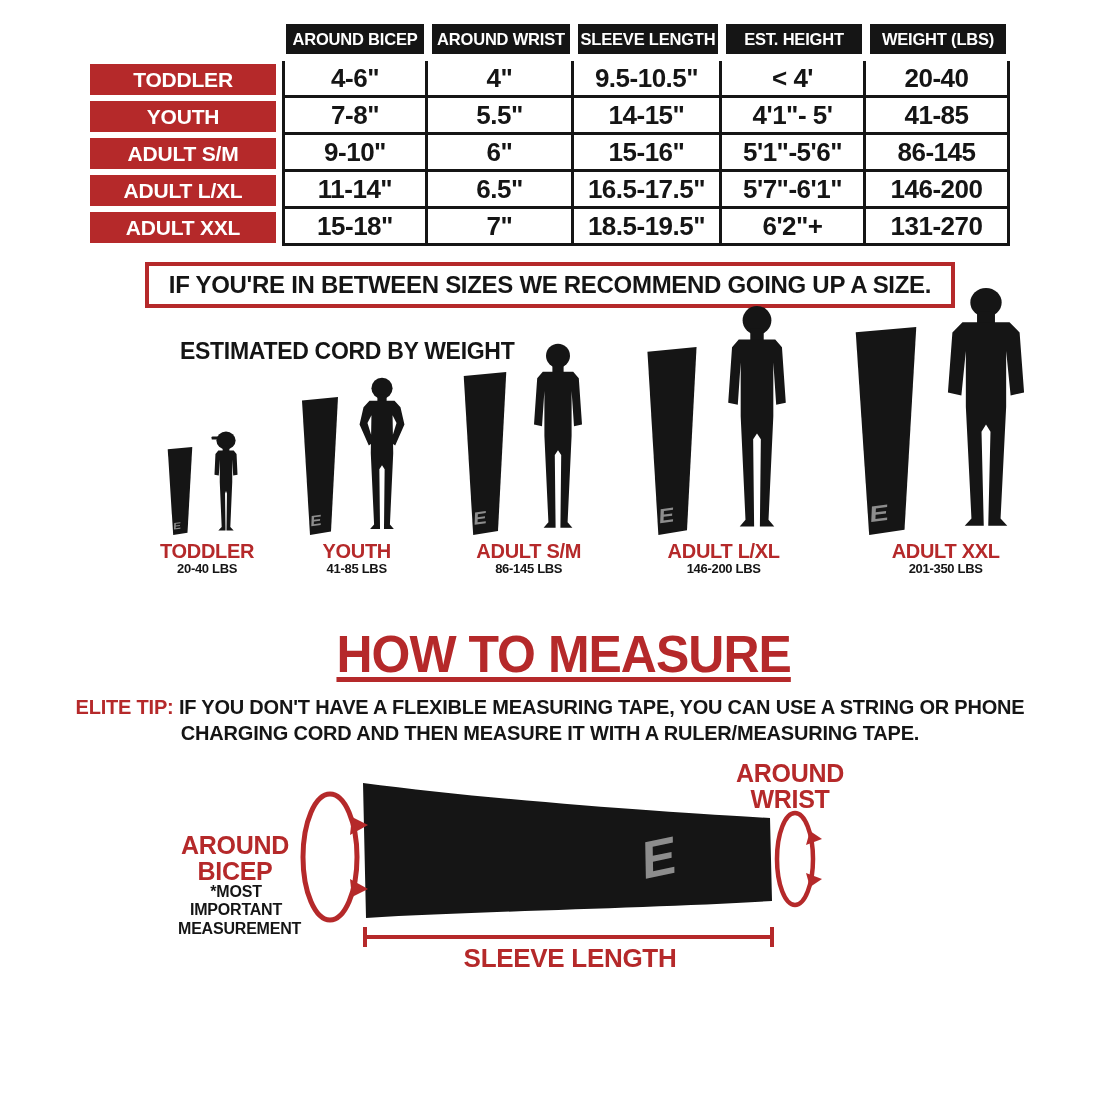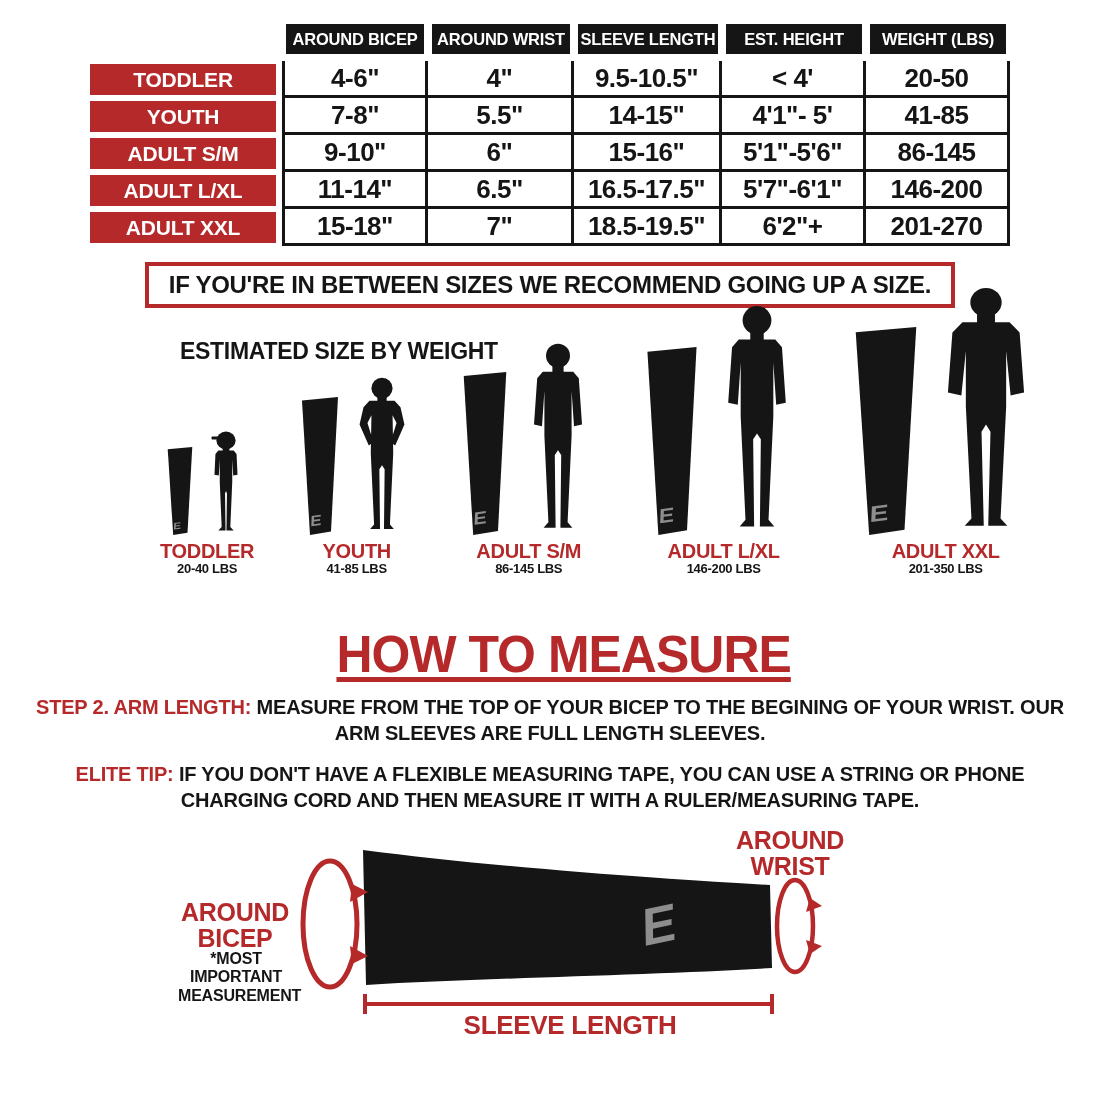--- a/index.html
+++ b/index.html
@@ -91,21 +91,21 @@
         <th class="head">WEIGHT (LBS)</th>
       </tr>
     </thead>
     <tbody>
       <tr>
         <th class="rowlabel">TODDLER</th>
         <td class="val first">4-6"</td>
         <td class="val">4"</td>
         <td class="val">9.5-10.5"</td>
         <td class="val">&lt; 4'</td>
-        <td class="val">20-50</td>
+        <td class="val">20-40</td>
       </tr>
       <tr>
         <th class="rowlabel">YOUTH</th>
         <td class="val first">7-8"</td>
         <td class="val">5.5"</td>
         <td class="val">14-15"</td>
         <td class="val">4'1"- 5'</td>
         <td class="val">41-85</td>
       </tr>
       <tr>
@@ -123,31 +123,31 @@
         <td class="val">16.5-17.5"</td>
         <td class="val">5'7"-6'1"</td>
         <td class="val">146-200</td>
       </tr>
       <tr>
         <th class="rowlabel">ADULT XXL</th>
         <td class="val first">15-18"</td>
         <td class="val">7"</td>
         <td class="val">18.5-19.5"</td>
         <td class="val">6'2"+</td>
-        <td class="val">201-270</td>
+        <td class="val">131-270</td>
       </tr>
     </tbody>
   </table>
 
   <div class="banner">
     <span>IF YOU'RE IN BETWEEN SIZES WE RECOMMEND GOING UP A SIZE.</span>
   </div>
 
   <div class="figures-section">
-    <div class="figures-title">ESTIMATED SIZE BY WEIGHT</div>
+    <div class="figures-title">ESTIMATED CORD BY WEIGHT</div>
     <div class="figures-row">
 
       <div class="figure fig-0">
         <div class="pair">
           <svg class="sleeve" viewBox="0 0 44 160" preserveAspectRatio="none">
             <path fill="#151515" d="M4,4 L40,0 L33,156 L12,160 Z"></path>
             <text x="13" y="150" font-size="17" font-weight="bold" font-style="italic" fill="#8d8d8d" transform="rotate(-9 13 150)">E</text>
           </svg>
           <svg class="person" viewBox="0 0 100 240" preserveAspectRatio="none">
             <g fill="#151515">
@@ -244,21 +244,20 @@
         </div>
       </div>
 
     </div>
   </div>
 
   <div class="htm-wrap">
     <div class="htm-title">HOW TO MEASURE</div>
   </div>
   <div class="steps">
-    <p class="step"><span class="lead">STEP 2. ARM LENGTH:</span> <span>MEASURE FROM THE TOP OF YOUR BICEP TO THE BEGINING OF YOUR WRIST. OUR ARM SLEEVES ARE FULL LENGTH SLEEVES.</span></p>
     <p class="step"><span class="lead">ELITE TIP:</span> <span>IF YOU DON'T HAVE A FLEXIBLE MEASURING TAPE, YOU CAN USE A STRING OR PHONE CHARGING CORD AND THEN MEASURE IT WITH A RULER/MEASURING TAPE.</span></p>
   </div>
 
   <div class="diagram">
     <svg class="shapes" width="1100" height="218" viewBox="0 0 1100 218">
 
       <path fill="#151515" d="M363,22 C500,40 690,53 770,57 L772,140 C660,147 480,150 366,157 Z"></path>
 
       <text x="645" y="118" font-size="52" font-weight="bold" font-style="italic" fill="#8d8d8d" transform="rotate(-12 645 118)">E</text>
 

